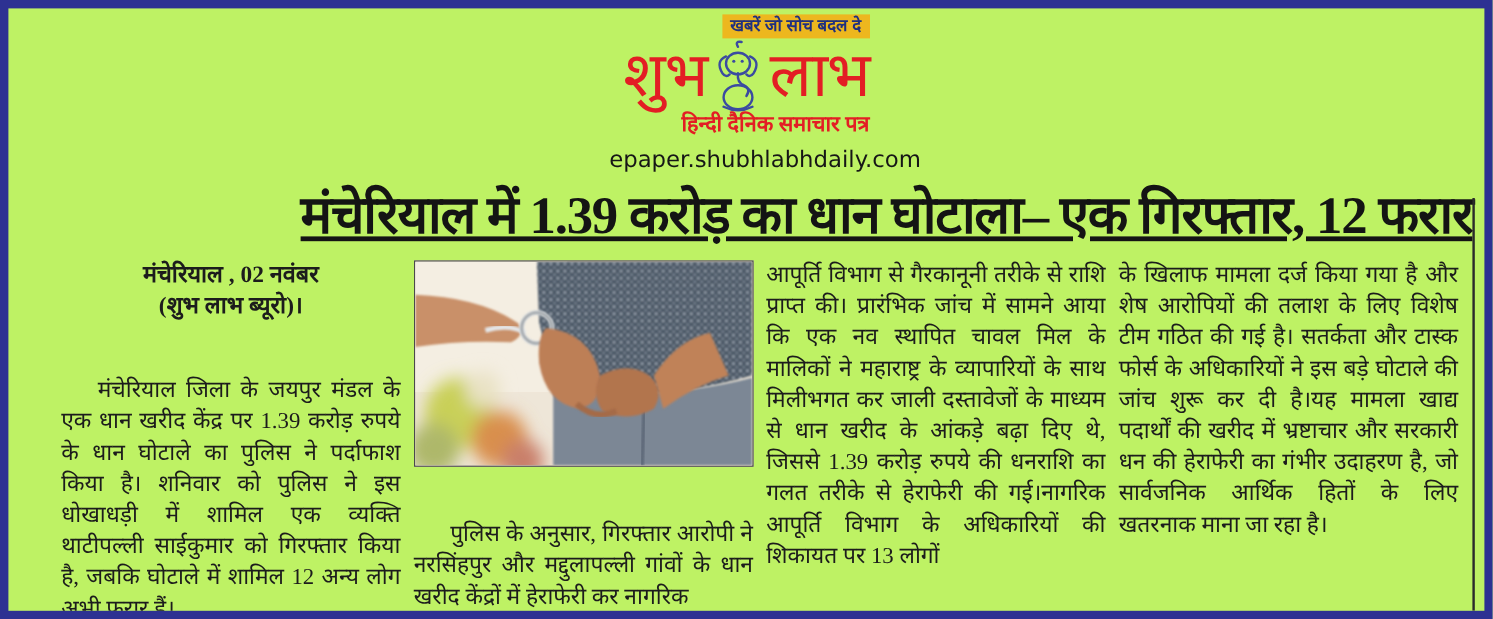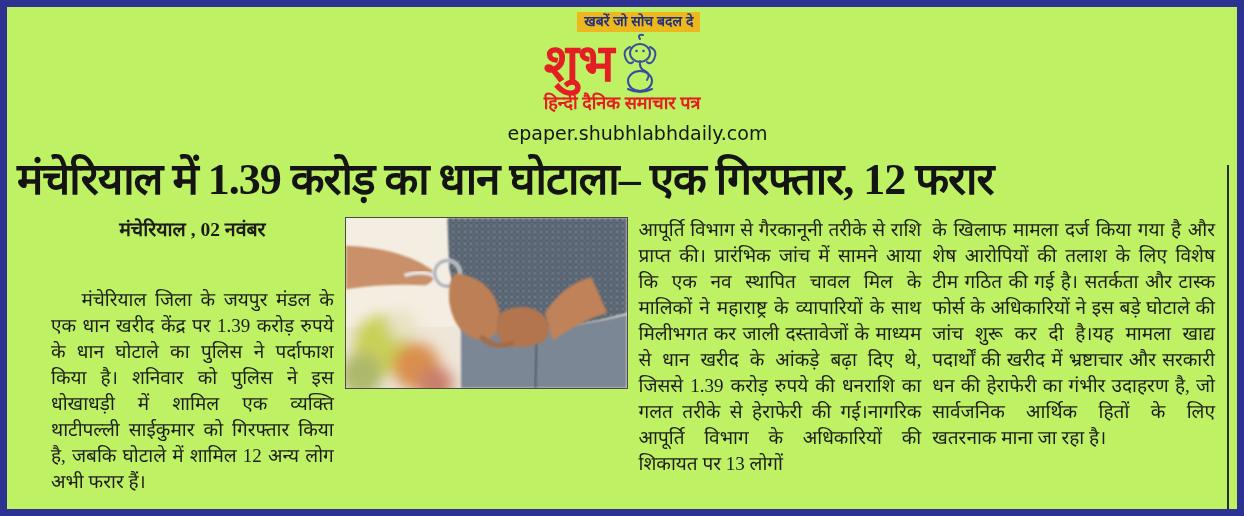--- a/index.html
+++ b/index.html
@@ -24,42 +24,43 @@
     align-self:flex-end;
     background:var(--tagline-bg,#edb71e);
     color:var(--tagline-color,#20307f);
     font-family:"Liberation Sans","DejaVu Sans",sans-serif;
     font-weight:bold; font-size:14px; line-height:1.1;
     padding:2px 7px 3px;
   }
   .brand-row { display:flex; align-items:center; gap:2px; margin-top:1px; }
   .brand-word {
     color:var(--brand-red,#e31e24);
-    font-weight:bold; font-size:52px; line-height:1.05;
+    font-weight:normal; font-size:52px; line-height:1.05;
     letter-spacing:-1px;
   }
   .ganesh { width:44px; height:62px; margin:0 2px; }
   .logo-subtitle {
     align-self:flex-end;
     color:var(--brand-red,#e31e24);
     font-weight:bold; font-size:18px; line-height:1.2; margin-top:-2px;
   }
   .meta {
     text-align:center;
     font-family:"DejaVu Sans","Liberation Sans",sans-serif;
     font-size:19px; line-height:1.3; color:#161616; margin-top:6px;margin-left:31px;
   }
   
   .headline {
-    text-align:left;
+    text-align:right;
     font-size:44px; font-weight:bold; color:#141414;
     letter-spacing:-1px;
     line-height:1.25;
     margin:6px 10px 8px 10px;
     white-space:nowrap;
+    text-decoration:underline;
   }
   
   .body-cols {
     display:grid;
     grid-template-columns:repeat(4, 1fr);
     column-gap:11px;
     padding:2px 22px 0 44px;
   }
   .col { font-size:19px; line-height:26px; text-align:justify; color:#1c1c1c; }
   .dateline { text-align:center; font-weight:bold; font-size:19.5px; line-height:26px; }
@@ -90,34 +91,36 @@
             <ellipse cx="22" cy="20" rx="10" ry="9"></ellipse>
             <path d="M12 14 q-9 4 -3 14 q3 4 6 1"></path>
             <path d="M32 14 q9 4 3 14 q-3 4 -6 1"></path>
             <path d="M22 28 q-1 8 5 10 q6 3 2 9"></path>
             <ellipse cx="22" cy="48" rx="12" ry="10"></ellipse>
             <path d="M10 56 q12 6 24 0"></path>
           </g>
           <circle cx="18.5" cy="18" r="1.3" fill="#3b4ba0"></circle>
           <circle cx="25.5" cy="18" r="1.3" fill="#3b4ba0"></circle>
         </svg>
+        <span class="brand-word">लाभ</span>
       </div>
       <div class="logo-subtitle">हिन्दी दैनिक समाचार पत्र</div>
     </div>
     <div class="meta">
       <div>epaper.shubhlabhdaily.com</div>
     </div>
   </div>
 
   <div class="headline">मंचेरियाल में 1.39 करोड़ का धान घोटाला– एक गिरफ्तार, 12 फरार</div>
 
   <div class="body-cols">
 
     <div class="col">
       <div class="dateline">मंचेरियाल , 02 नवंबर</div>
+      <div class="dateline">(शुभ लाभ ब्यूरो)।</div>
       <div class="para-indent">मंचेरियाल जिला के जयपुर मंडल के एक धान खरीद केंद्र पर 1.39 करोड़ रुपये के धान घोटाले का पुलिस ने पर्दाफाश किया है। शनिवार को पुलिस ने इस धोखाधड़ी में शामिल एक व्यक्ति थाटीपल्ली साईकुमार को गिरफ्तार किया है, जबकि घोटाले में शामिल 12 अन्य लोग अभी फरार हैं।</div>
     </div>
 
     <div class="col">
       <div class="photo-frame">
         <svg viewBox="0 0 288 172" preserveAspectRatio="none">
           <defs>
             <pattern id="dots" width="6" height="6" patternUnits="userSpaceOnUse">
               <rect width="6" height="6" fill="#4e5a68"></rect>
               <circle cx="2" cy="2" r="1.1" fill="#aab4c0"></circle>
@@ -152,20 +155,21 @@
           <circle cx="104" cy="56" r="13" fill="none" stroke="#d6dadd" stroke-width="4" filter="url(#soft)"></circle>
           <circle cx="104" cy="56" r="13" fill="none" stroke="#8f9499" stroke-width="1.5" filter="url(#soft)"></circle>
 
           <path d="M112,56 Q150,60 158,96 Q160,120 140,124 Q112,120 106,86 Q104,64 112,56 Z" fill="#bd7f57" filter="url(#soft)"></path>
           <path d="M158,96 Q182,84 200,96 Q214,108 204,124 Q182,136 160,126 Q150,112 158,96 Z" fill="#b2754e" filter="url(#soft)"></path>
           <path d="M138,120 q16,14 34,6" stroke="#a56a46" stroke-width="5" fill="none" filter="url(#soft)"></path>
 
           <path d="M204,96 Q224,66 252,60 L268,96 Q240,104 212,124 Z" fill="#c08258" filter="url(#soft)"></path>
         </svg>
       </div>
+      <div class="para-indent">पुलिस के अनुसार, गिरफ्तार आरोपी ने नरसिंहपुर और मद्दुलापल्ली गांवों के धान खरीद केंद्रों में हेराफेरी कर नागरिक</div>
     </div>
 
     <div class="col">
       <div>आपूर्ति विभाग से गैरकानूनी तरीके से राशि प्राप्त की। प्रारंभिक जांच में सामने आया कि एक नव स्थापित चावल मिल के मालिकों ने महाराष्ट्र के व्यापारियों के साथ मिलीभगत कर जाली दस्तावेजों के माध्यम से धान खरीद के आंकड़े बढ़ा दिए थे, जिससे 1.39 करोड़ रुपये की धनराशि का गलत तरीके से हेराफेरी की गई।नागरिक आपूर्ति विभाग के अधिकारियों की शिकायत पर 13 लोगों</div>
     </div>
 
     <div class="col">
       <div>के खिलाफ मामला दर्ज किया गया है और शेष आरोपियों की तलाश के लिए विशेष टीम गठित की गई है। सतर्कता और टास्क फोर्स के अधिकारियों ने इस बड़े घोटाले की जांच शुरू कर दी है।यह मामला खाद्य पदार्थों की खरीद में भ्रष्टाचार और सरकारी धन की हेराफेरी का गंभीर उदाहरण है, जो सार्वजनिक आर्थिक हितों के लिए खतरनाक माना जा रहा है।</div>
     </div>
 

